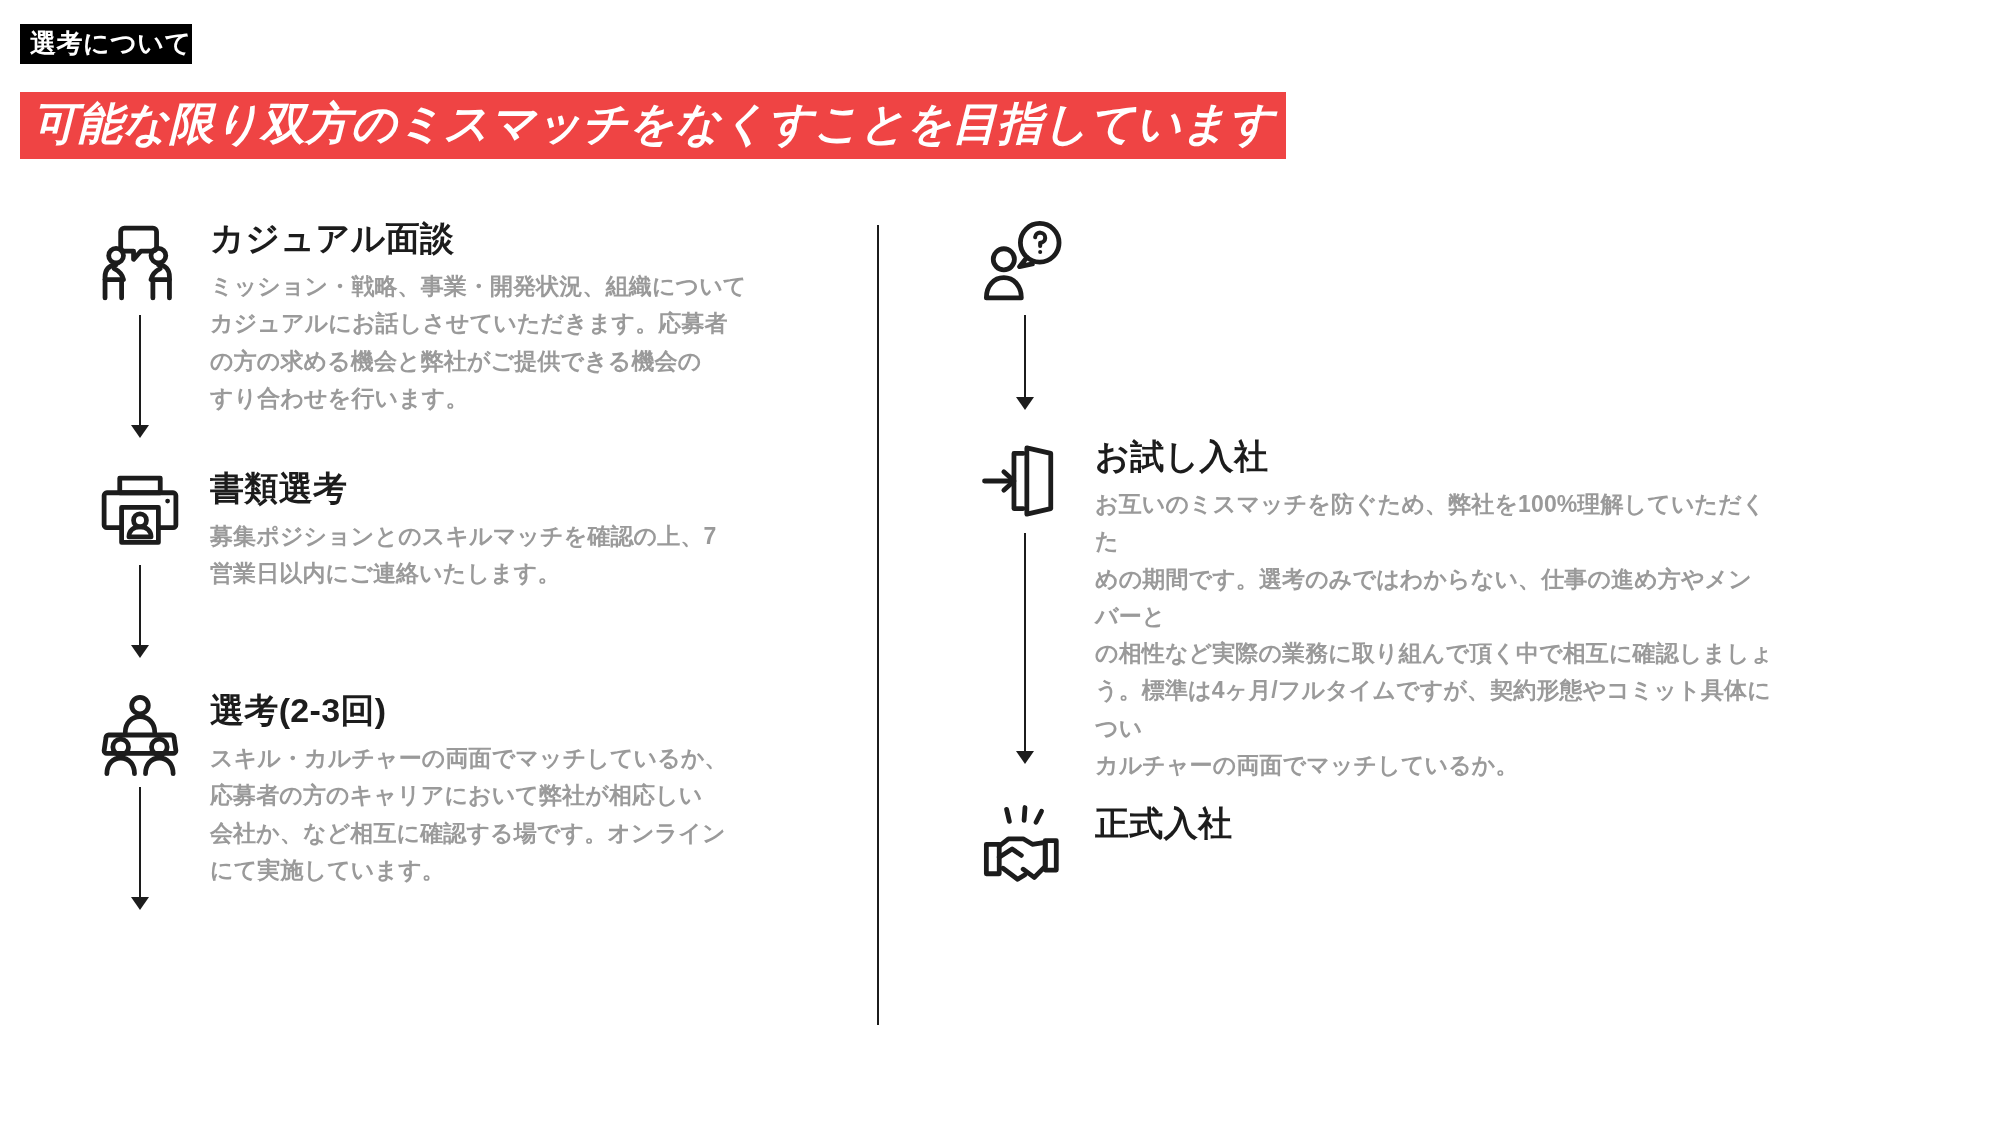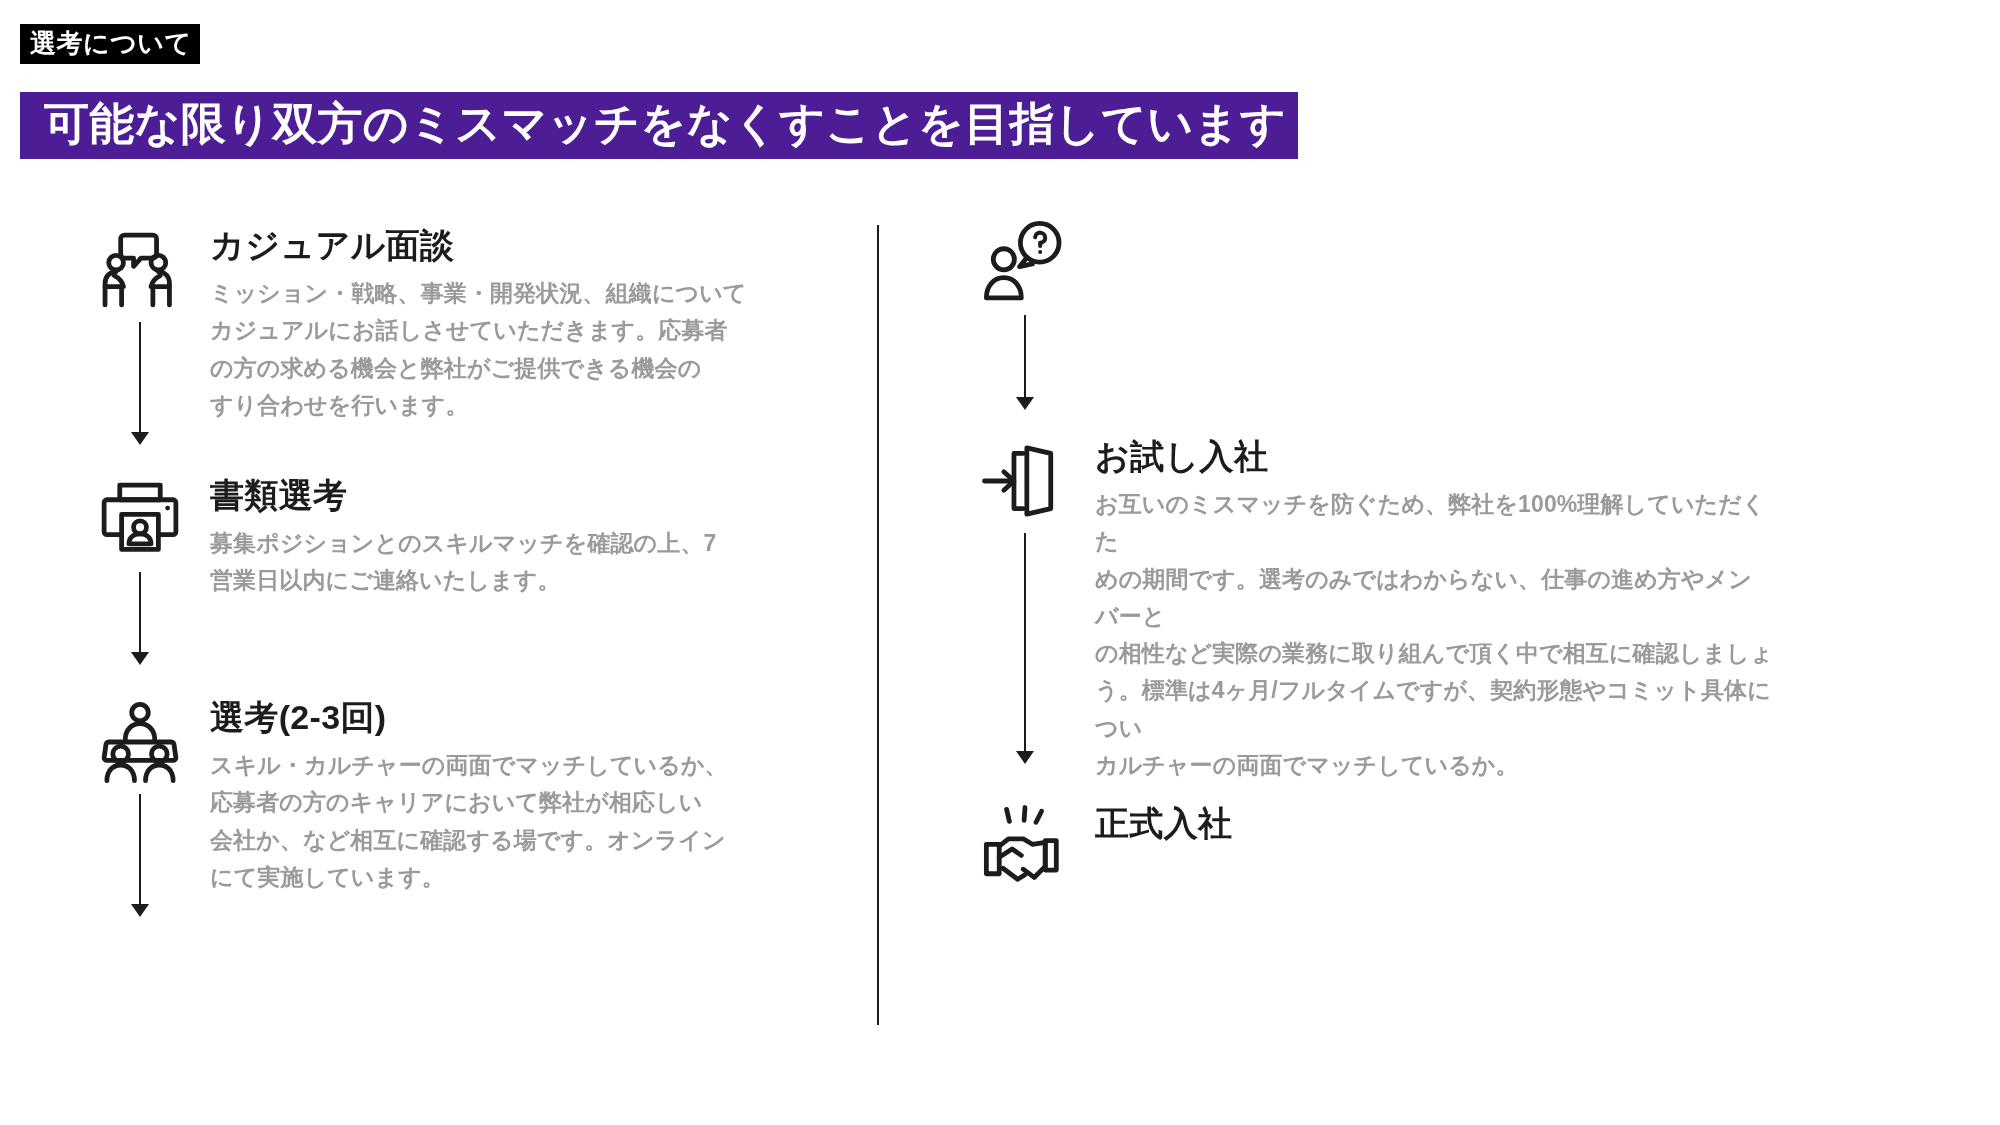--- a/index.html
+++ b/index.html
@@ -29,37 +29,38 @@
     top: 24px;
   }
   .eyebrow {
     display: inline-block;
     background: #000000;
     color: #ffffff;
     font-size: 26px;
     font-weight: 700;
     letter-spacing: 0.02em;
     line-height: 1.0;
-    padding: 6px 8px 8px 10px;
+    padding: 6px 0 8px 10px;
   }
   .title-row {
     position: absolute;
     left: 20px;
     top: 62px;
   }
   .title {
     display: inline-block;
-    background: #4c1d95;
+    background: #ef4444;
     color: #ffffff;
     font-size: 45px;
     font-weight: 700;
     letter-spacing: 0.005em;
     line-height: 1.0;
-    padding: 9px 12px 13px 24px;
+    padding: 9px 12px 13px 12px;
     white-space: nowrap;
+    font-style: italic;
   }
 
   
   .columns {
     position: absolute;
     left: 0;
     top: 215px;
     width: 2000px;
     height: 830px;
   }
@@ -151,21 +152,21 @@
     <h1 class="title">可能な限り双方のミスマッチをなくすことを目指しています</h1>
   </div>
 </div>
 
 <div class="columns">
 
   <div class="divider"></div>
 
   <div class="col col-left">
 
-    <div class="step" style="height:250px;margin-top:7px;">
+    <div class="step" style="height:250px;">
       <div class="icon-wrap">
         <div class="icon-box">
           <svg viewBox="0 0 100 100" fill="none" stroke="#1c1c1c" stroke-width="5.2" stroke-linecap="round" stroke-linejoin="round">
 
             <path d="M33 12 h31 a4 4 0 0 1 4 4 v17 a4 4 0 0 1 -4 4 h-13 l-8 9 v-9 h-10 a4 4 0 0 1 -4 -4 v-17 a4 4 0 0 1 4 -4 z"></path>
 
             <circle cx="24" cy="42" r="8"></circle>
 
             <path d="M24 52 c-8 0 -12 6 -12 13 v23"></path>
             <path d="M12 68 h18"></path>

